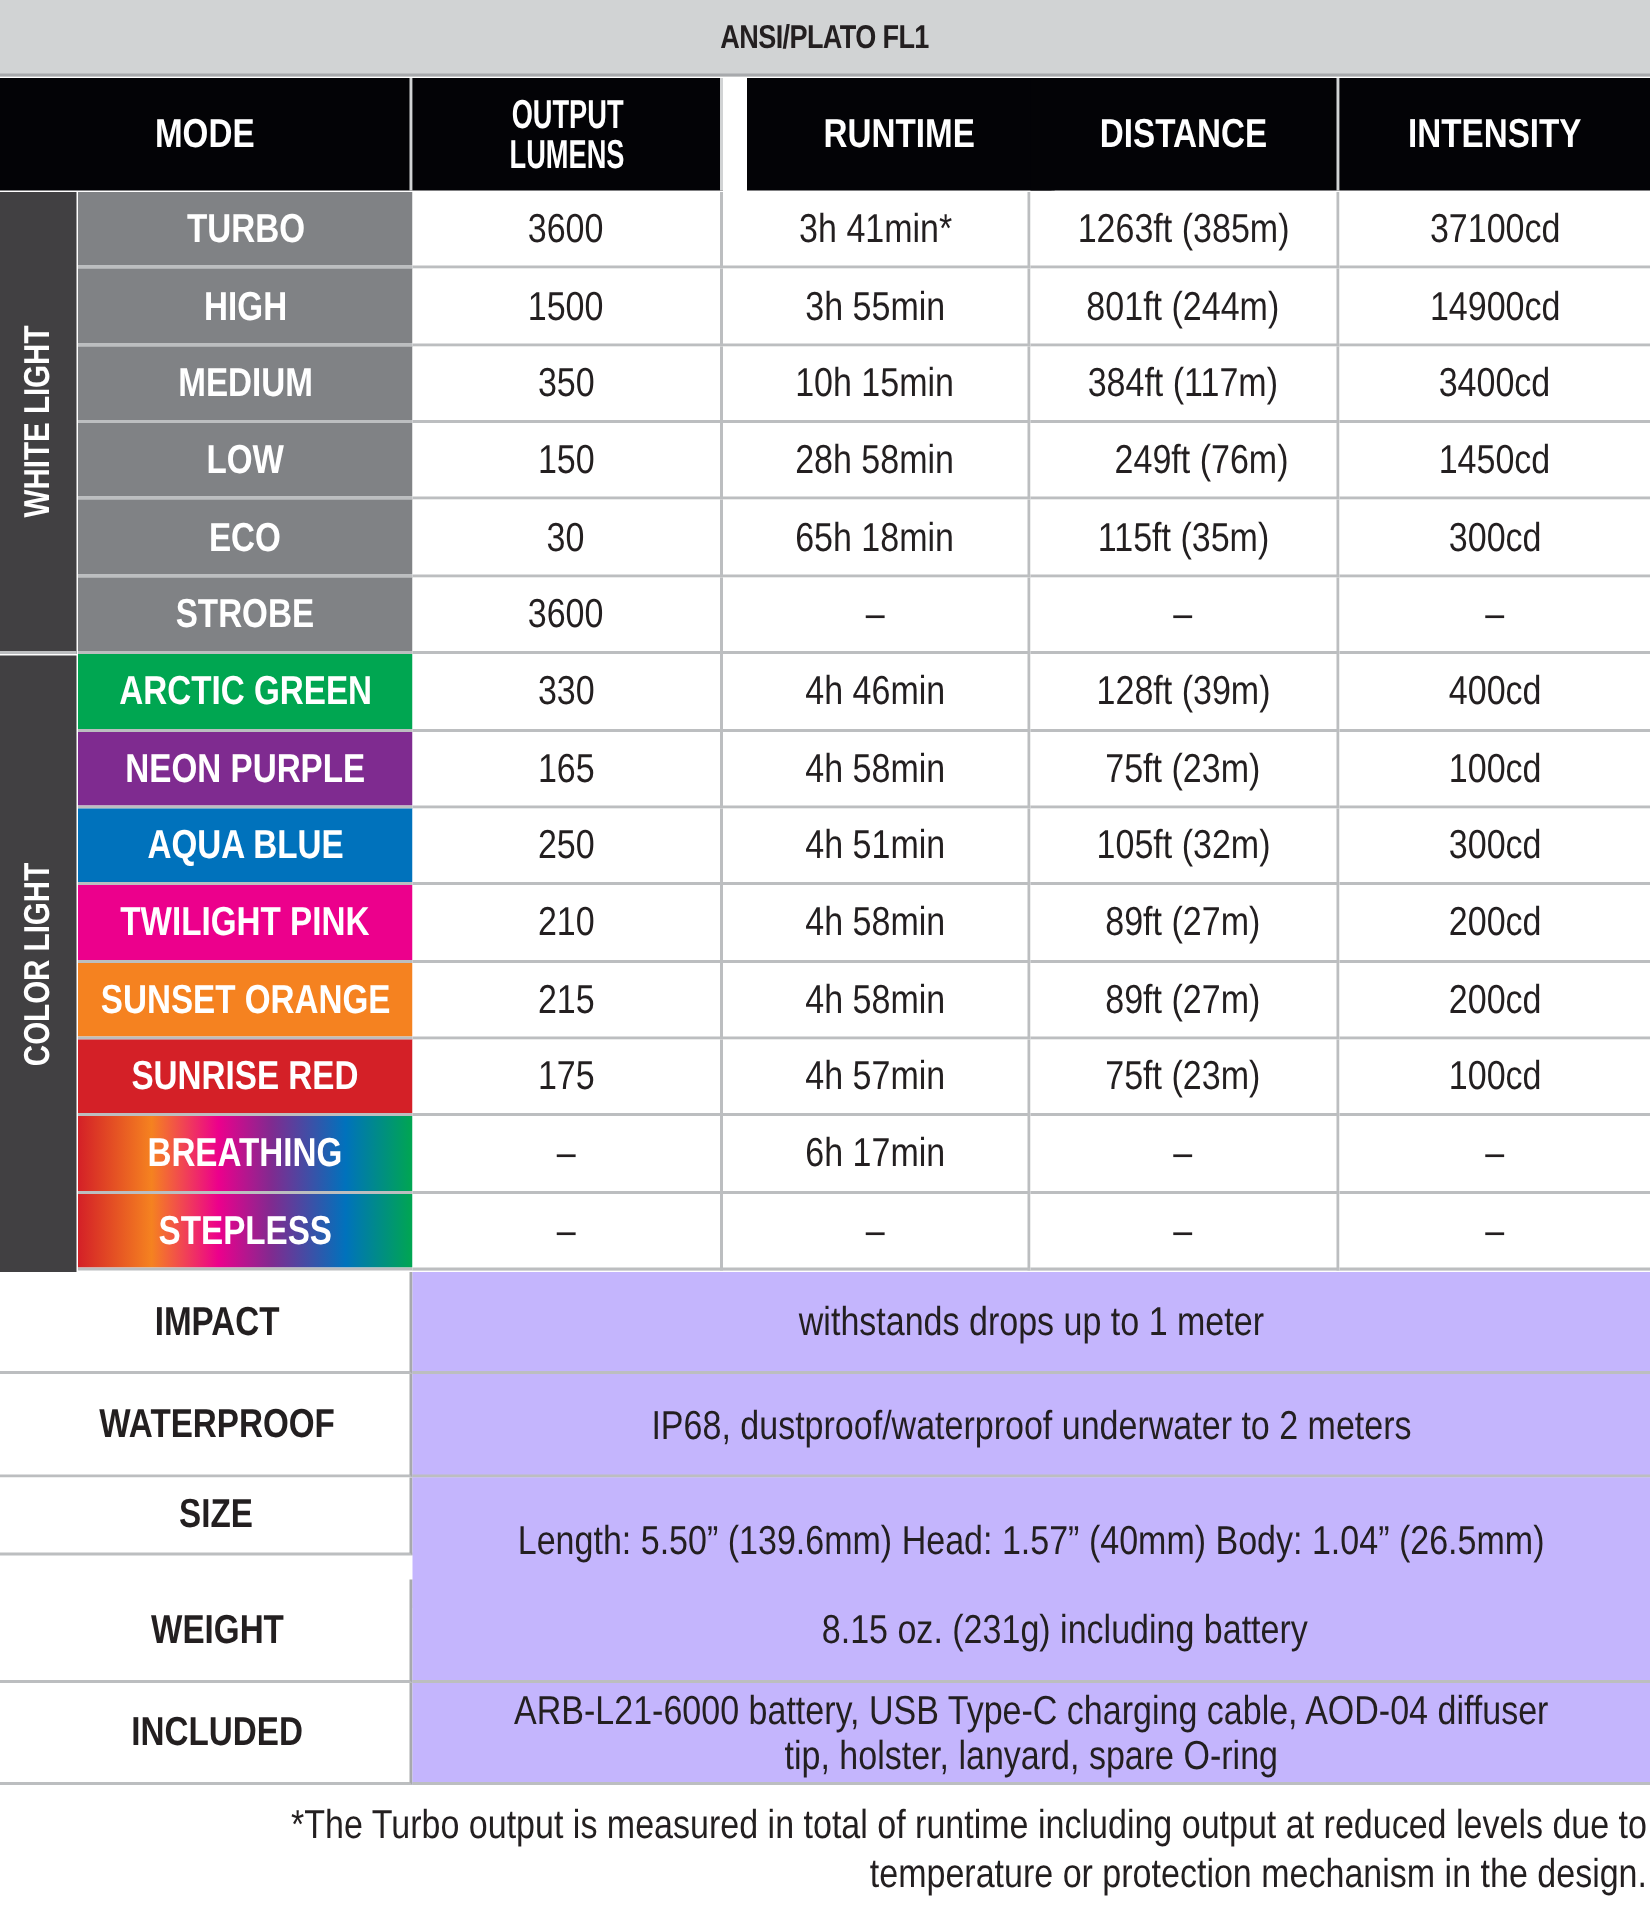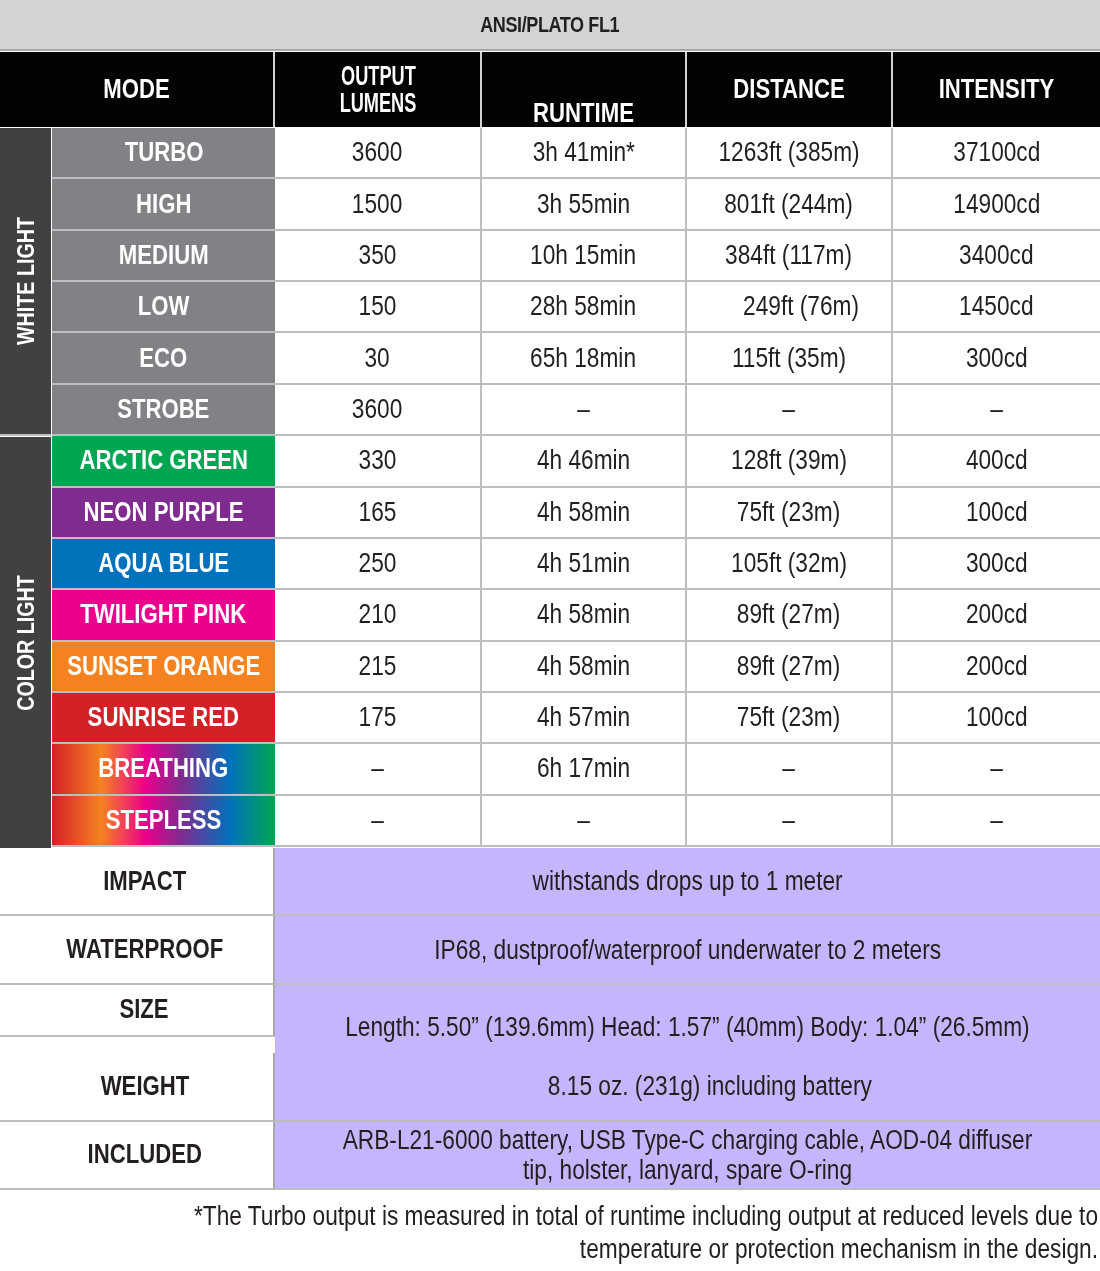--- a/index.html
+++ b/index.html
@@ -78,21 +78,21 @@
 <div class="title-bar">
     <span>ANSI/PLATO FL1</span>
   </div>
 
 <div class="hdr" style="left:0;width:275px;">
     <span>MODE</span>
   </div>
 <div class="hdr" style="left:275px;width:207px;">
   <span><span>OUTPUT</span><br><span>LUMENS</span></span>
 </div>
-<div class="hdr" style="left:482px;width:205px;align-items:flex-end;">
+<div class="hdr" style="left:498px;width:205px;">
     <span>RUNTIME</span>
   </div>
 <div class="hdr" style="left:687px;width:206px;">
     <span>DISTANCE</span>
   </div>
 <div class="hdr last" style="left:893px;width:207px;">
     <span>INTENSITY</span>
   </div>
 
 <div class="side" style="top:128px;height:308px;">

